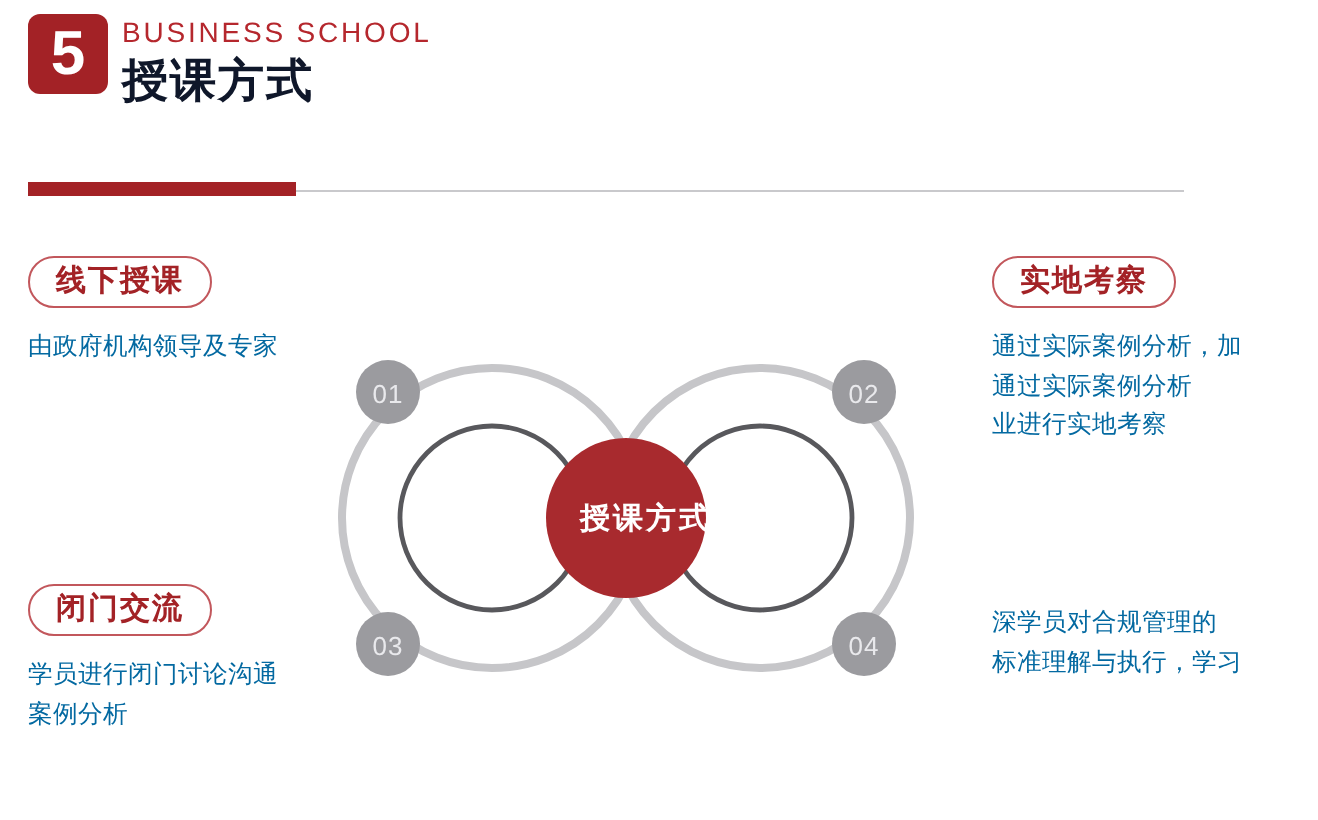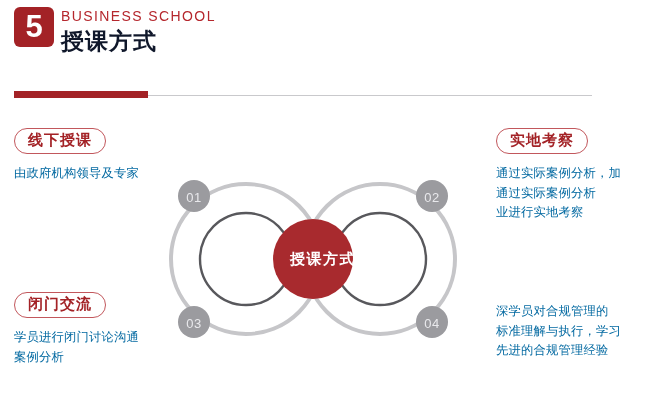--- a/index.html
+++ b/index.html
@@ -184,21 +184,20 @@
     <div>通过实际案例分析，加</div>
     <div>通过实际案例分析</div>
     <div>业进行实地考察</div>
   </div>
 </div>
 
 <div class="info-block" id="block-field">
   <div class="body-text">
     <div>深学员对合规管理的</div>
     <div>标准理解与执行，学习</div>
-    <div>先进的合规管理经验</div>
   </div>
 </div>
 
 <div id="diagram">
   <svg width="320" height="210" viewBox="0 0 320 210" xmlns="http://www.w3.org/2000/svg">
 
     <circle cx="86" cy="99" r="75" fill="none" stroke="#c6c6c9" stroke-width="4"></circle>
     <circle cx="220" cy="99" r="75" fill="none" stroke="#c6c6c9" stroke-width="4"></circle>
 
     <circle cx="86" cy="99" r="46" fill="none" stroke="#58585c" stroke-width="2.4"></circle>

